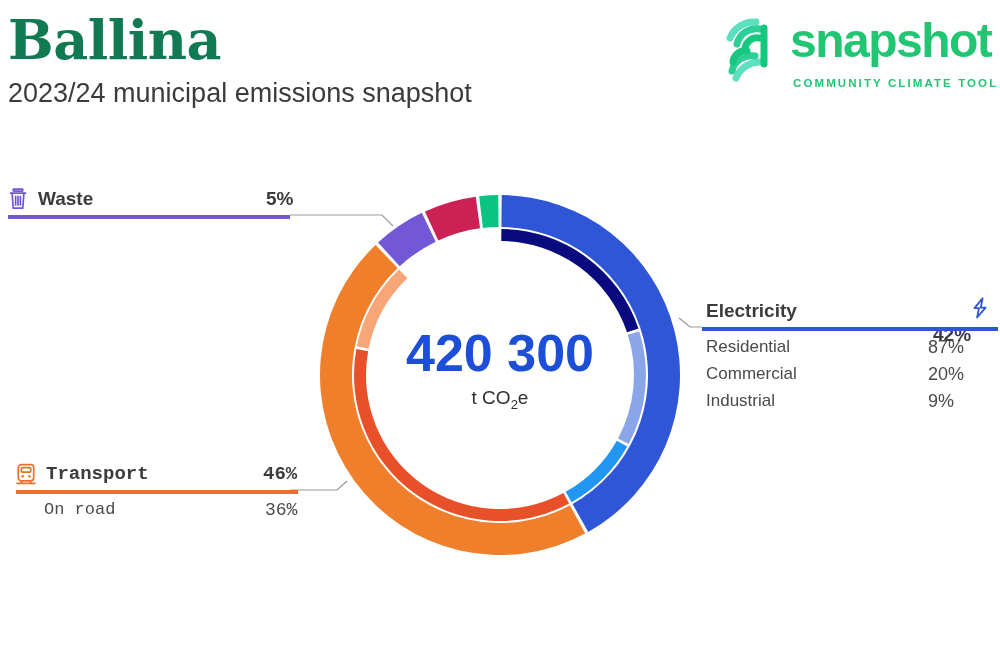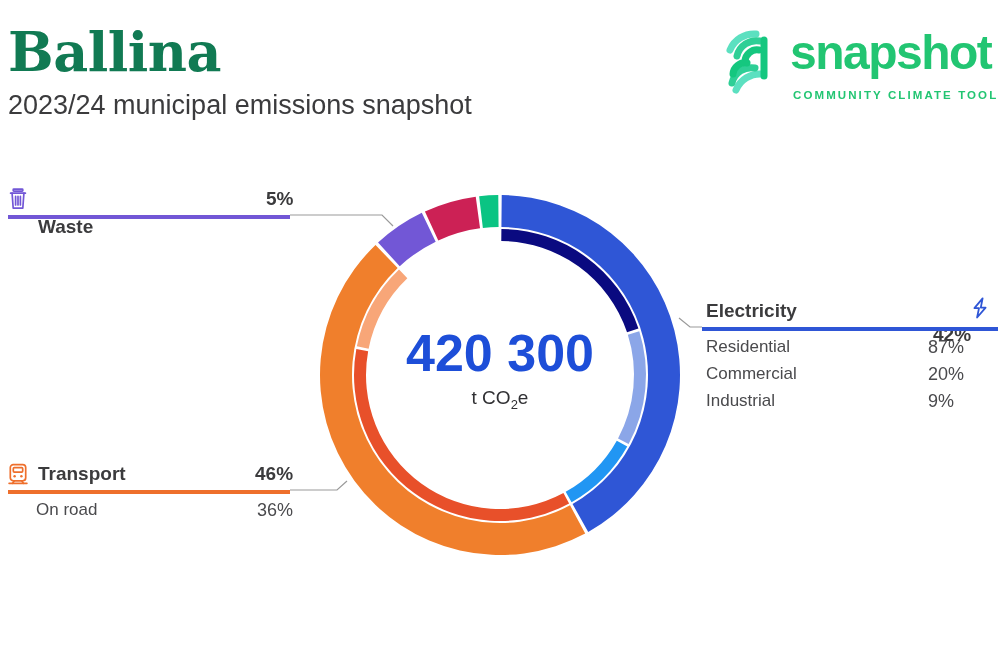--- a/index.html
+++ b/index.html
@@ -8,21 +8,21 @@
   }
   body {
     width: 1000px; height: 670px;
     position: relative;
     overflow: hidden;
     font-family: "Liberation Sans", sans-serif;
     -webkit-font-smoothing: antialiased;
   }
 
   
-  #header { position: absolute; left: 0; top: 16px; width: 1000px; height: 120px; }
+  #header { position: absolute; left: 0; top: 4px; width: 1000px; height: 120px; }
 
   #city-title {
     position: absolute; left: 8px; top: 4px;
     font-family: "DejaVu Serif", "Liberation Serif", serif;
     font-weight: bold;
     font-size: 54px;
     letter-spacing: -0.5px;
     color: #117a53;
     line-height: 64px;
     white-space: nowrap;
@@ -69,26 +69,26 @@
     color: #4a4a4d; line-height: 26px; white-space: nowrap;
   }
   .sub-value {
     position: absolute; font-size: 18px; font-weight: 400;
     color: #4a4a4d; line-height: 26px; white-space: nowrap;
   }
 
   
   #callout-waste { left: 0px; top: 186px; width: 400px; }
   #callout-waste .callout-icon { left: 6px; }
-  #callout-waste .callout-name { left: 38px; margin-top: 28px; }
+  #callout-waste .callout-name { left: 38px; }
   #callout-waste .callout-value { left: 266px; }
   #callout-waste .callout-rule { left: 8px; top: 29px; width: 282px; background: #7257d6; }
 
   
-  #callout-transport { left: 0px; top: 461px; width: 400px; }
+  #callout-transport { left: 8px; top: 461px; width: 400px; font-family: Liberation Mono, monospace; }
   #callout-transport .callout-icon { left: 6px; }
   #callout-transport .callout-name { left: 38px; }
   #callout-transport .callout-value { left: 255px; }
   #callout-transport .callout-rule { left: 8px; top: 29px; width: 282px; background: #ee6f2c; }
   #callout-transport .sub-list { position: absolute; left: 0; top: 36px; width: 400px; }
   #callout-transport .sub-name { left: 36px; }
   #callout-transport .sub-value { left: 257px; }
 
   
   #callout-electricity { left: 700px; top: 298px; width: 300px; }

